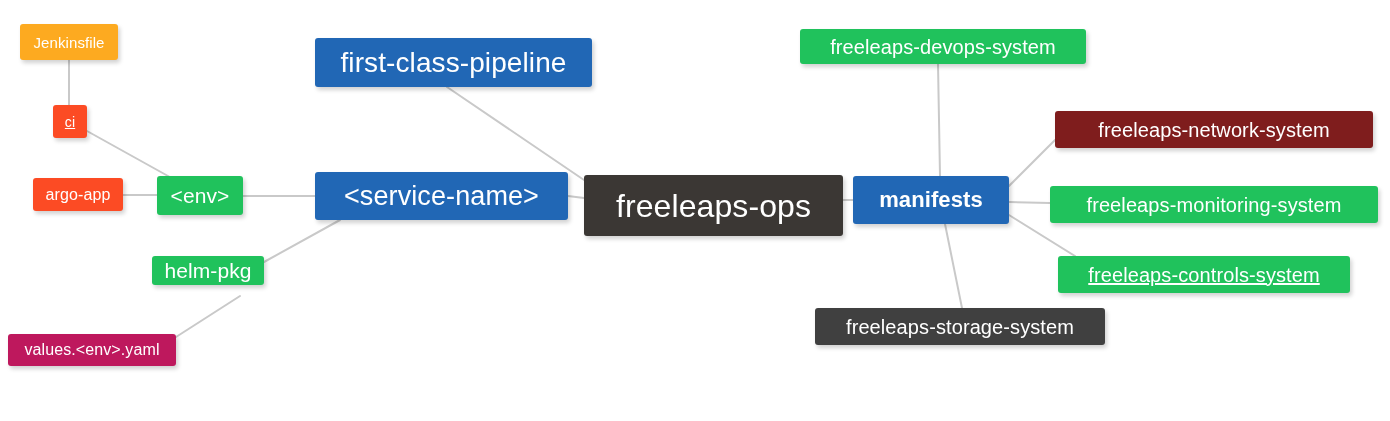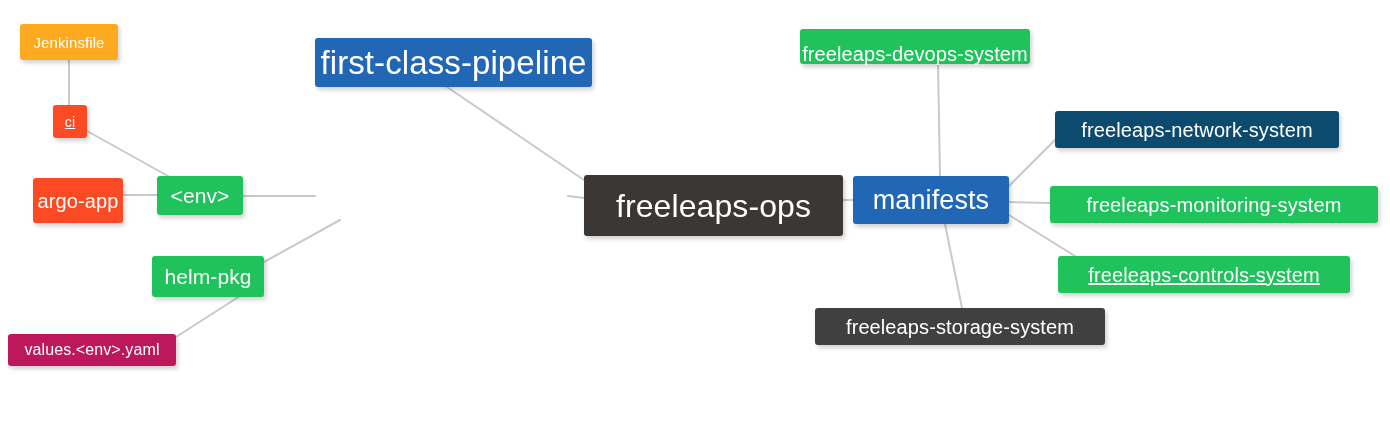--- a/index.html
+++ b/index.html
@@ -72,45 +72,48 @@
       <path d="M 945 224 L 962 308" stroke="#c9c9c9" stroke-width="2" fill="none" stroke-linecap="round"></path>
     </svg>
 
   <div id="node-layer">
       <div class="node" style="left: 20px; top: 24px; width: 98px; height: 36px; background: rgb(253, 170, 32); font-size: 15px;">
         <span class="node-label">Jenkinsfile</span>
       </div>
       <div class="node" style="left: 53px; top: 105px; width: 34px; height: 33px; background: rgb(252, 75, 36); font-size: 14px; text-decoration: underline;">
         <span class="node-label">ci</span>
       </div>
-      <div class="node" style="left: 33px; top: 178px; width: 90px; height: 45px; background: rgb(252, 75, 36); font-size: 20px;">
+      <div class="node" style="left: 33px; top: 178px; width: 90px; height: 33px; background: rgb(252, 75, 36); font-size: 16px;">
         <span class="node-label">argo-app</span>
       </div>
       <div class="node" style="left: 157px; top: 176px; width: 86px; height: 39px; background: rgb(32, 194, 92); font-size: 21px;">
         <span class="node-label">&lt;env&gt;</span>
       </div>
-      <div class="node" style="left: 152px; top: 256px; width: 112px; height: 41px; background: rgb(32, 194, 92); font-size: 21px;">
+      <div class="node" style="left: 152px; top: 256px; width: 112px; height: 29px; background: rgb(32, 194, 92); font-size: 21px;">
         <span class="node-label">helm-pkg</span>
       </div>
       <div class="node" style="left: 8px; top: 334px; width: 168px; height: 32px; background: #be185d; font-size: 16px;">
         <span class="node-label">values.&lt;env&gt;.yaml</span>
       </div>
-      <div class="node" style="left: 315px; top: 38px; width: 277px; height: 49px; background: rgb(33, 103, 181); font-size: 33px;">
+      <div class="node" style="left: 315px; top: 38px; width: 277px; height: 49px; background: rgb(33, 103, 181); font-size: 28px;">
         <span class="node-label">first-class-pipeline</span>
+      </div>
+      <div class="node" style="left: 315px; top: 172px; width: 253px; height: 48px; background: rgb(33, 103, 181); font-size: 27px;">
+        <span class="node-label">&lt;service-name&gt;</span>
       </div>
       <div class="node" style="left: 584px; top: 175px; width: 259px; height: 61px; background: rgb(59, 55, 52); font-size: 32px; text-align: right;">
         <span class="node-label">freeleaps-ops</span>
       </div>
-      <div class="node" style="left: 853px; top: 176px; width: 156px; height: 48px; background: rgb(33, 103, 181); font-size: 27px;">
+      <div class="node" style="left: 853px; top: 176px; width: 156px; height: 48px; background: rgb(33, 103, 181); font-size: 22px; font-weight: bold;">
         <span class="node-label">manifests</span>
       </div>
-      <div class="node" style="left: 800px; top: 29px; width: 230px; height: 35px; background: rgb(32, 194, 92); font-size: 20px; align-items: flex-end;">
+      <div class="node" style="left: 800px; top: 29px; width: 286px; height: 35px; background: rgb(32, 194, 92); font-size: 20px;">
         <span class="node-label">freeleaps-devops-system</span>
       </div>
-      <div class="node" style="left: 1055px; top: 111px; width: 284px; height: 37px; background: #0c4a6e; font-size: 20px;">
+      <div class="node" style="left: 1055px; top: 111px; width: 318px; height: 37px; background: #7f1d1d; font-size: 20px;">
         <span class="node-label">freeleaps-network-system</span>
       </div>
       <div class="node" style="left: 1050px; top: 186px; width: 328px; height: 37px; background: rgb(32, 194, 92); font-size: 20px; text-align: center;">
         <span class="node-label">freeleaps-monitoring-system</span>
       </div>
       <div class="node" style="left: 1058px; top: 256px; width: 292px; height: 37px; background: rgb(32, 194, 92); font-size: 20px; text-decoration: underline;">
         <span class="node-label">freeleaps-controls-system</span>
       </div>
       <div class="node" style="left: 815px; top: 308px; width: 290px; height: 37px; background: #404040; font-size: 20px;">
         <span class="node-label">freeleaps-storage-system</span>

